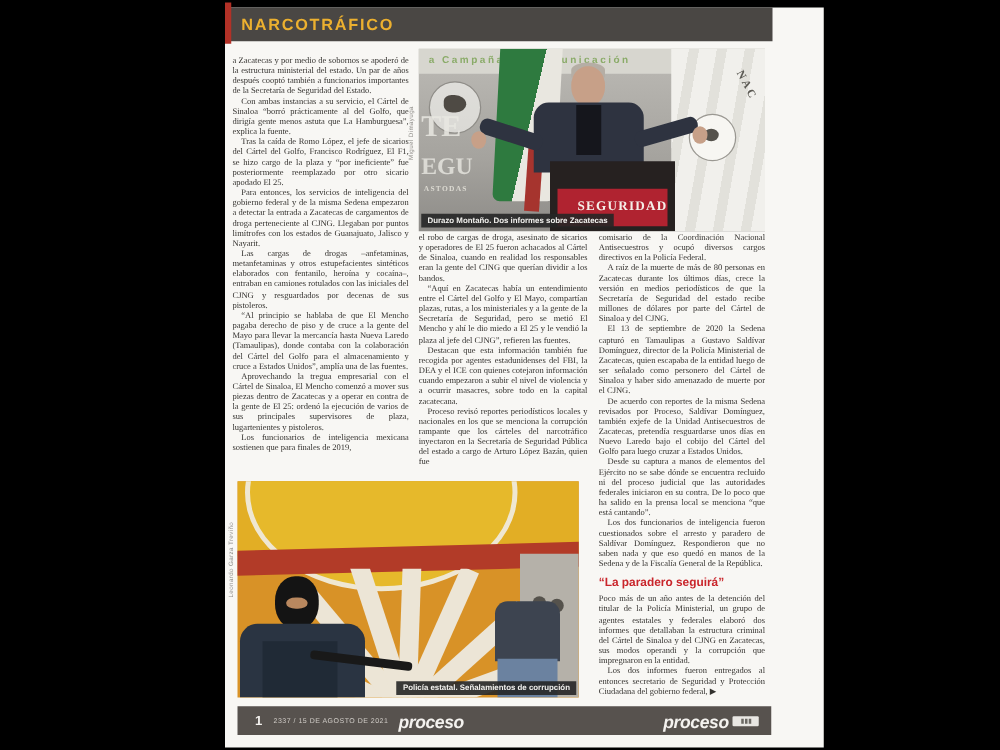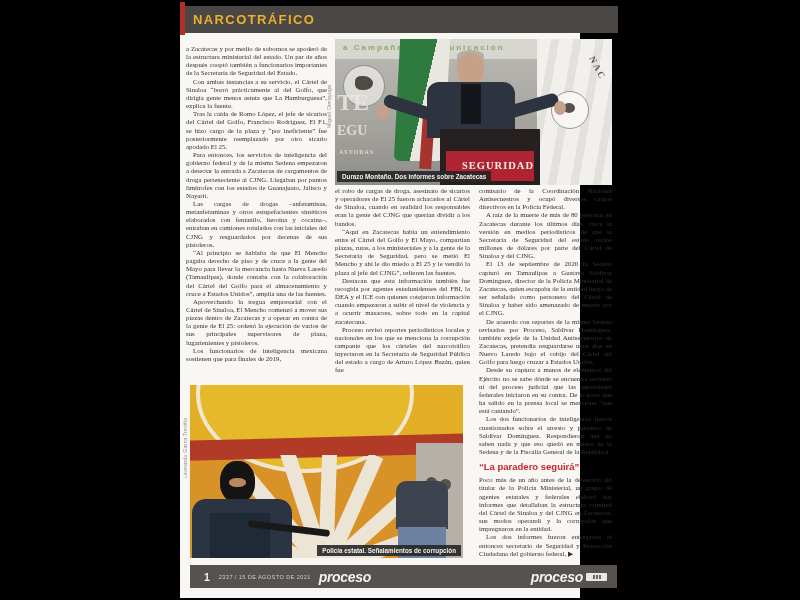--- a/index.html
+++ b/index.html
@@ -1,21 +1,21 @@
 <!DOCTYPE html>
 <html><head>
 <meta charset="utf-8">
 <style>
   html,body{margin:0;padding:0;}
   body{
     width:800px;height:600px;position:relative;overflow:hidden;
     background:#000;font-family:"Liberation Serif","DejaVu Serif",serif;
   }
   .page{
-    position:absolute;left:180px;top:6px;width:400px;height:592px;
+    position:absolute;left:180px;top:6px;width:479px;height:592px;
     background:#f8f7f4;
   }
   
   .header-bar{
     position:absolute;left:0;top:0;width:438px;height:27px;background:#4a4744;
   }
   .red-tab{
     position:absolute;left:0;top:-4px;width:5px;height:33px;background:#b23127;
   }
   .section-title{
@@ -51,21 +51,21 @@
   .pt-banner{position:absolute;left:0;top:0;width:277px;height:20px;background:#d7d6cf;}
   .pt-banner-text{
     position:absolute;left:8px;top:4px;font-family:"Liberation Sans",sans-serif;
     font-weight:bold;font-size:8px;color:#7da457;letter-spacing:2px;opacity:.85;white-space:nowrap;
   }
   .pt-seal{position:absolute;left:8px;top:26px;width:40px;height:40px;border-radius:50%;
     background:rgba(250,250,246,.6);border:1px solid #8f8d88;}
   .pt-seal-core{position:absolute;left:11px;top:10px;width:18px;height:14px;background:#4e4a44;border-radius:40% 60% 55% 45%;}
   .pt-ghost{position:absolute;font-family:"Liberation Serif",serif;font-weight:bold;color:#e9e8e2;}
   .pt-ghost-te{left:2px;top:50px;font-size:24px;opacity:.85;}
-  .pt-ghost-egu{left:2px;top:84px;font-size:14px;opacity:.8;}
+  .pt-ghost-egu{left:2px;top:84px;font-size:19px;opacity:.8;}
   .pt-ghost-small{left:4px;top:110px;font-size:6px;letter-spacing:1px;color:#dcdad2;}
   .pt-flag-mx{
     position:absolute;left:62px;top:0;width:50px;height:122px;
     background:linear-gradient(100deg,#2e7a3f 0 52%,#e9e7e0 52% 100%);
     transform:skewX(-3deg);border-radius:0 0 6px 6px;
   }
   .pt-flag-red{position:absolute;left:86px;top:78px;width:12px;height:52px;background:#a6342e;transform:rotate(4deg);}
   .pt-man-head{position:absolute;left:122px;top:14px;width:27px;height:32px;background:#c7a088;border-radius:48%;}
   .pt-man-hair{position:absolute;left:122px;top:11px;width:27px;height:12px;background:#b5aea5;border-radius:50% 50% 0 0;}
   .pt-man-body{position:absolute;left:92px;top:43px;width:88px;height:56px;background:#2e3340;border-radius:12px 12px 0 0;}

